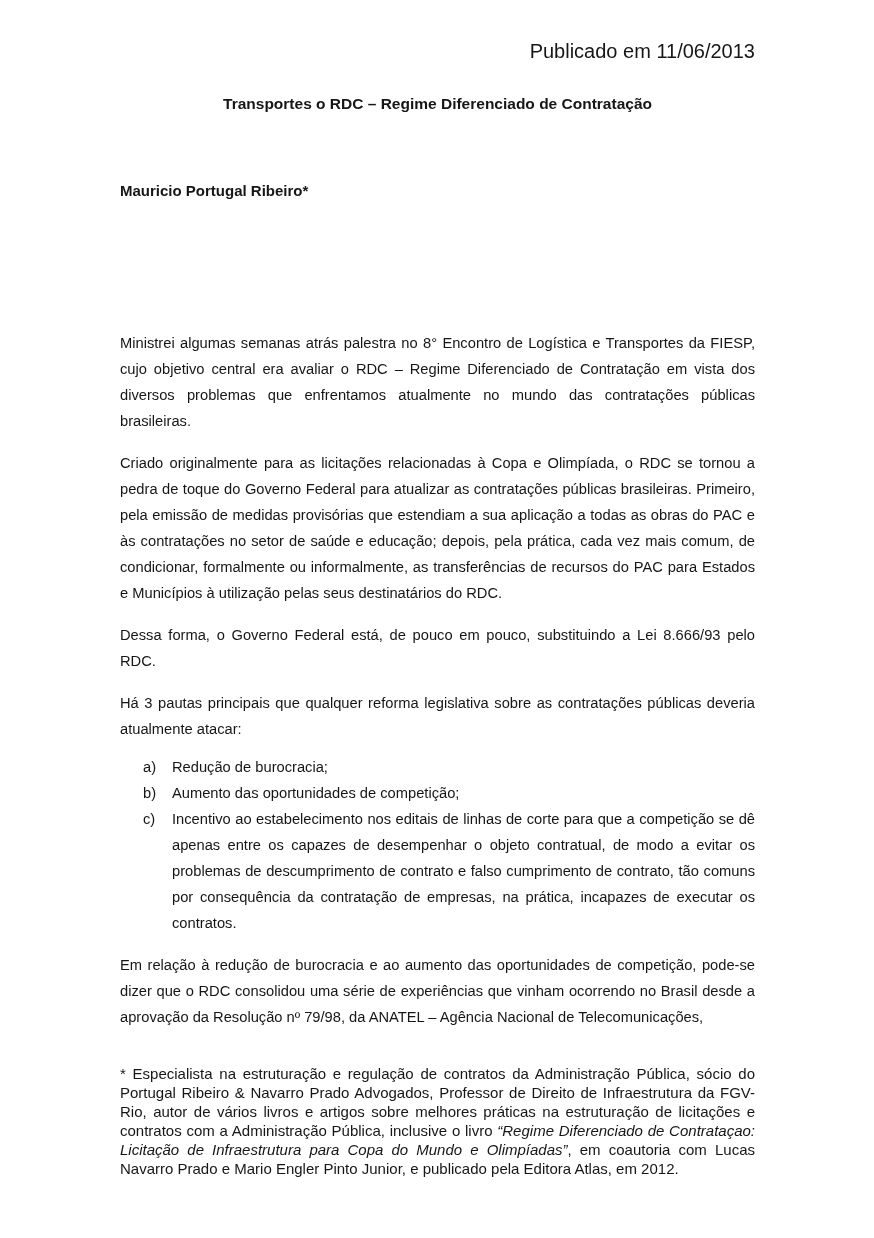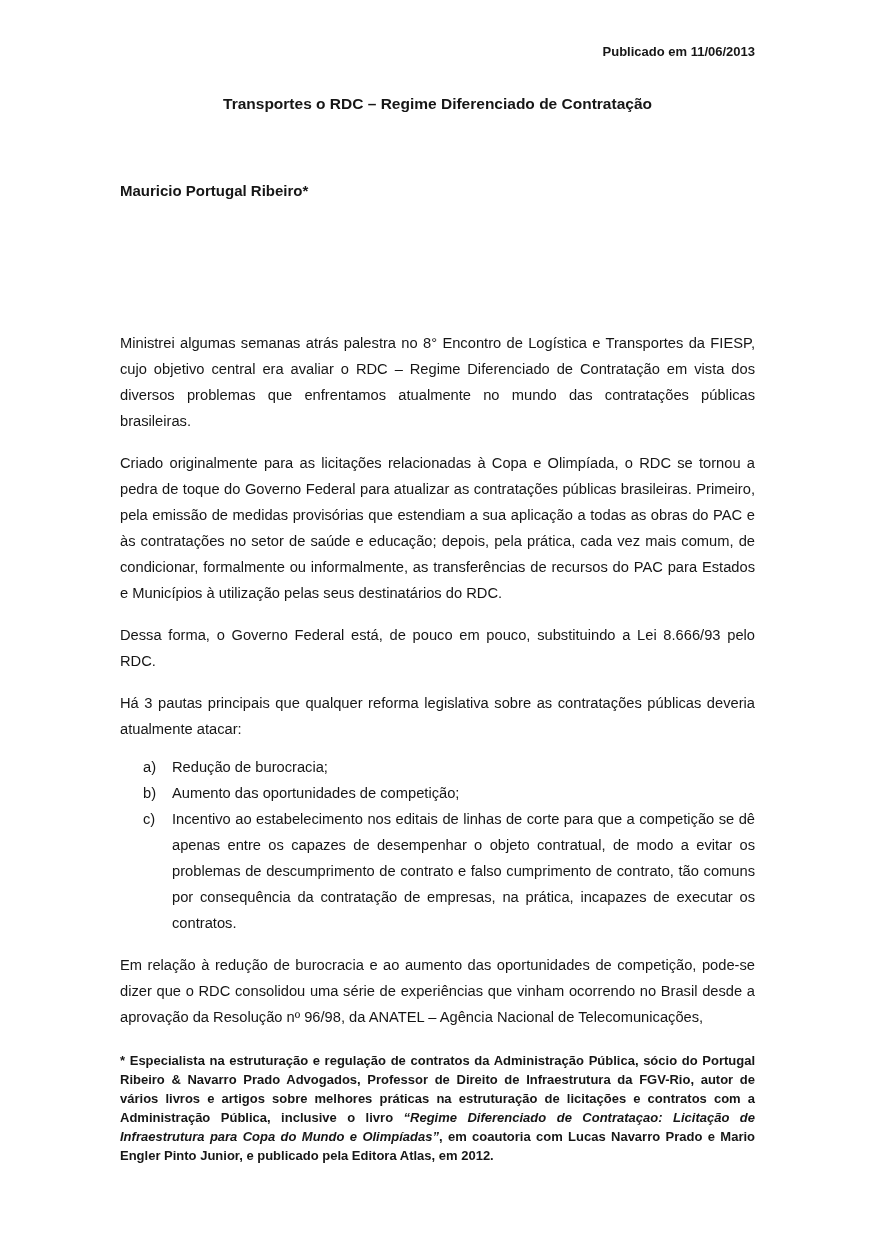--- a/index.html
+++ b/index.html
@@ -12,24 +12,24 @@
     width: 874px;
     height: 1238px;
     background: #ffffff;
     color: #161616;
     font-family: "Liberation Sans", sans-serif;
     box-sizing: border-box;
     padding: 42px 119px 0 120px;
     overflow: hidden;
   }
   .date-line {
-    font-size: 13px;
+    font-size: 20px;
     line-height: 19px;
     text-align: right;
-    font-weight: 700;
+    font-weight: 400;
   }
   .doc-title {
     font-size: 15.5px;
     font-weight: 700;
     text-align: center;
     margin: 33px 0 0 0;
     line-height: 19px;
   }
   .author-line {
     font-size: 15px;
@@ -58,25 +58,24 @@
   .list-marker {
     flex: none;
     width: 29px;
     margin-left: 23px;
   }
   .list-text {
     flex: 1;
     text-align: justify;
   }
   .footnote {
-    margin-top: 21px;
-    font-size: 13px;
+    margin-top: 34px;
+    font-size: 15px;
     line-height: 19px;
     text-align: justify;
-    font-weight: bold;
   }
   .footnote .italic {
     font-style: italic;
   }
 </style>
 </head>
 <body>
 
 <div class="page">
 
@@ -105,21 +104,21 @@
         <span class="list-marker">b)</span>
         <span class="list-text">Aumento das oportunidades de competição;</span>
       </div>
       <div class="list-row">
         <span class="list-marker">c)</span>
         <span class="list-text">Incentivo ao estabelecimento nos editais de linhas de corte para que a competição se dê apenas entre os capazes de desempenhar o objeto contratual, de modo a evitar os problemas de descumprimento de contrato e falso cumprimento de contrato, tão comuns por consequência da contratação de empresas, na prática, incapazes de executar os contratos.</span>
       </div>
     </div>
 
 
-    <p>Em relação à redução de burocracia e ao aumento das oportunidades de competição, pode-se dizer que o RDC consolidou uma série de experiências que vinham ocorrendo no Brasil desde a aprovação da Resolução nº 96/98, da ANATEL – Agência Nacional de Telecomunicações,</p>
+    <p>Em relação à redução de burocracia e ao aumento das oportunidades de competição, pode-se dizer que o RDC consolidou uma série de experiências que vinham ocorrendo no Brasil desde a aprovação da Resolução nº 79/98, da ANATEL – Agência Nacional de Telecomunicações,</p>
 
   </div>
 
   <div class="footnote">
     <span>* Especialista na estruturação e regulação de contratos da Administração Pública, sócio do Portugal Ribeiro &amp; Navarro Prado Advogados, Professor de Direito de Infraestrutura da FGV-Rio, autor de vários livros e artigos sobre melhores práticas na estruturação de licitações e contratos com a Administração Pública, inclusive o livro </span><span class="italic">“Regime Diferenciado de Contrataçao: Licitação de Infraestrutura para Copa do Mundo e Olimpíadas”</span><span>, em coautoria com Lucas Navarro Prado e Mario Engler Pinto Junior, e publicado pela Editora Atlas, em 2012.</span>
   </div>
 
 </div>
 
 </body></html>

